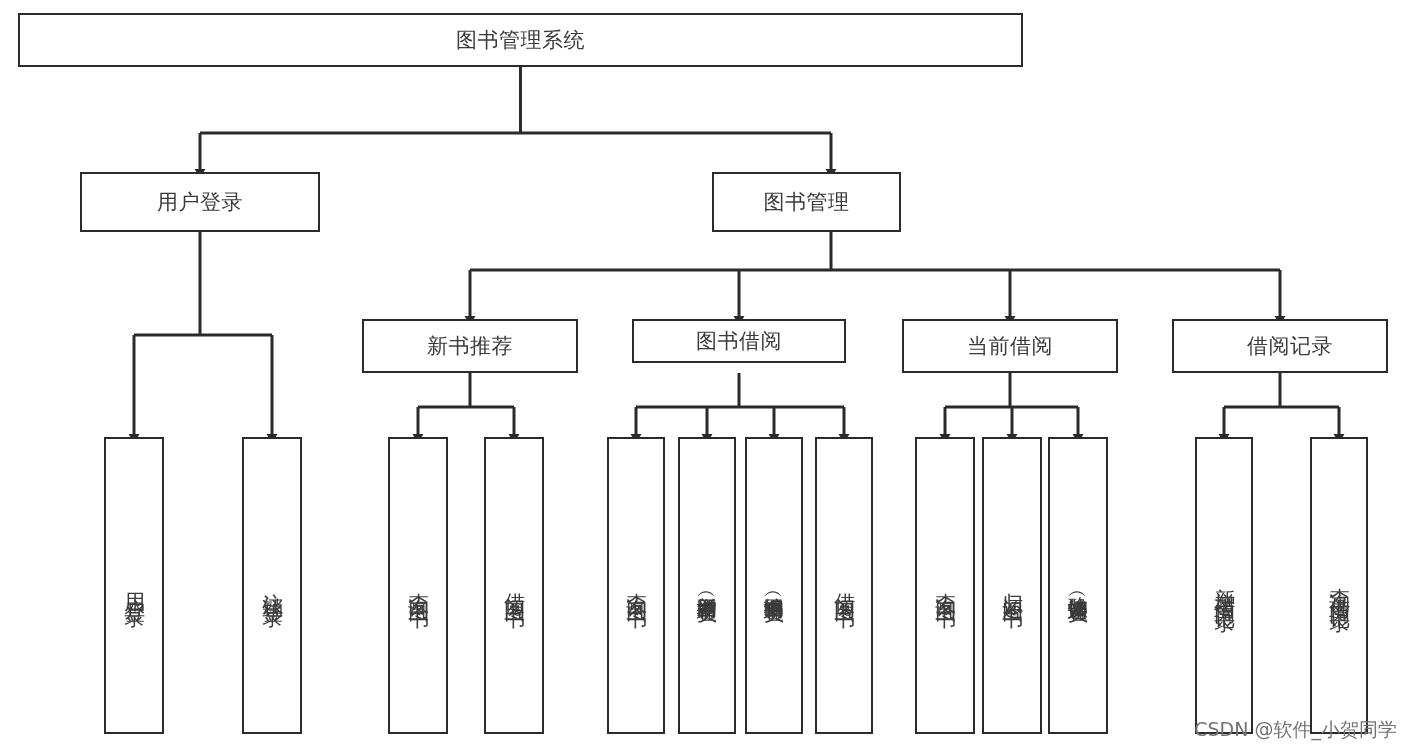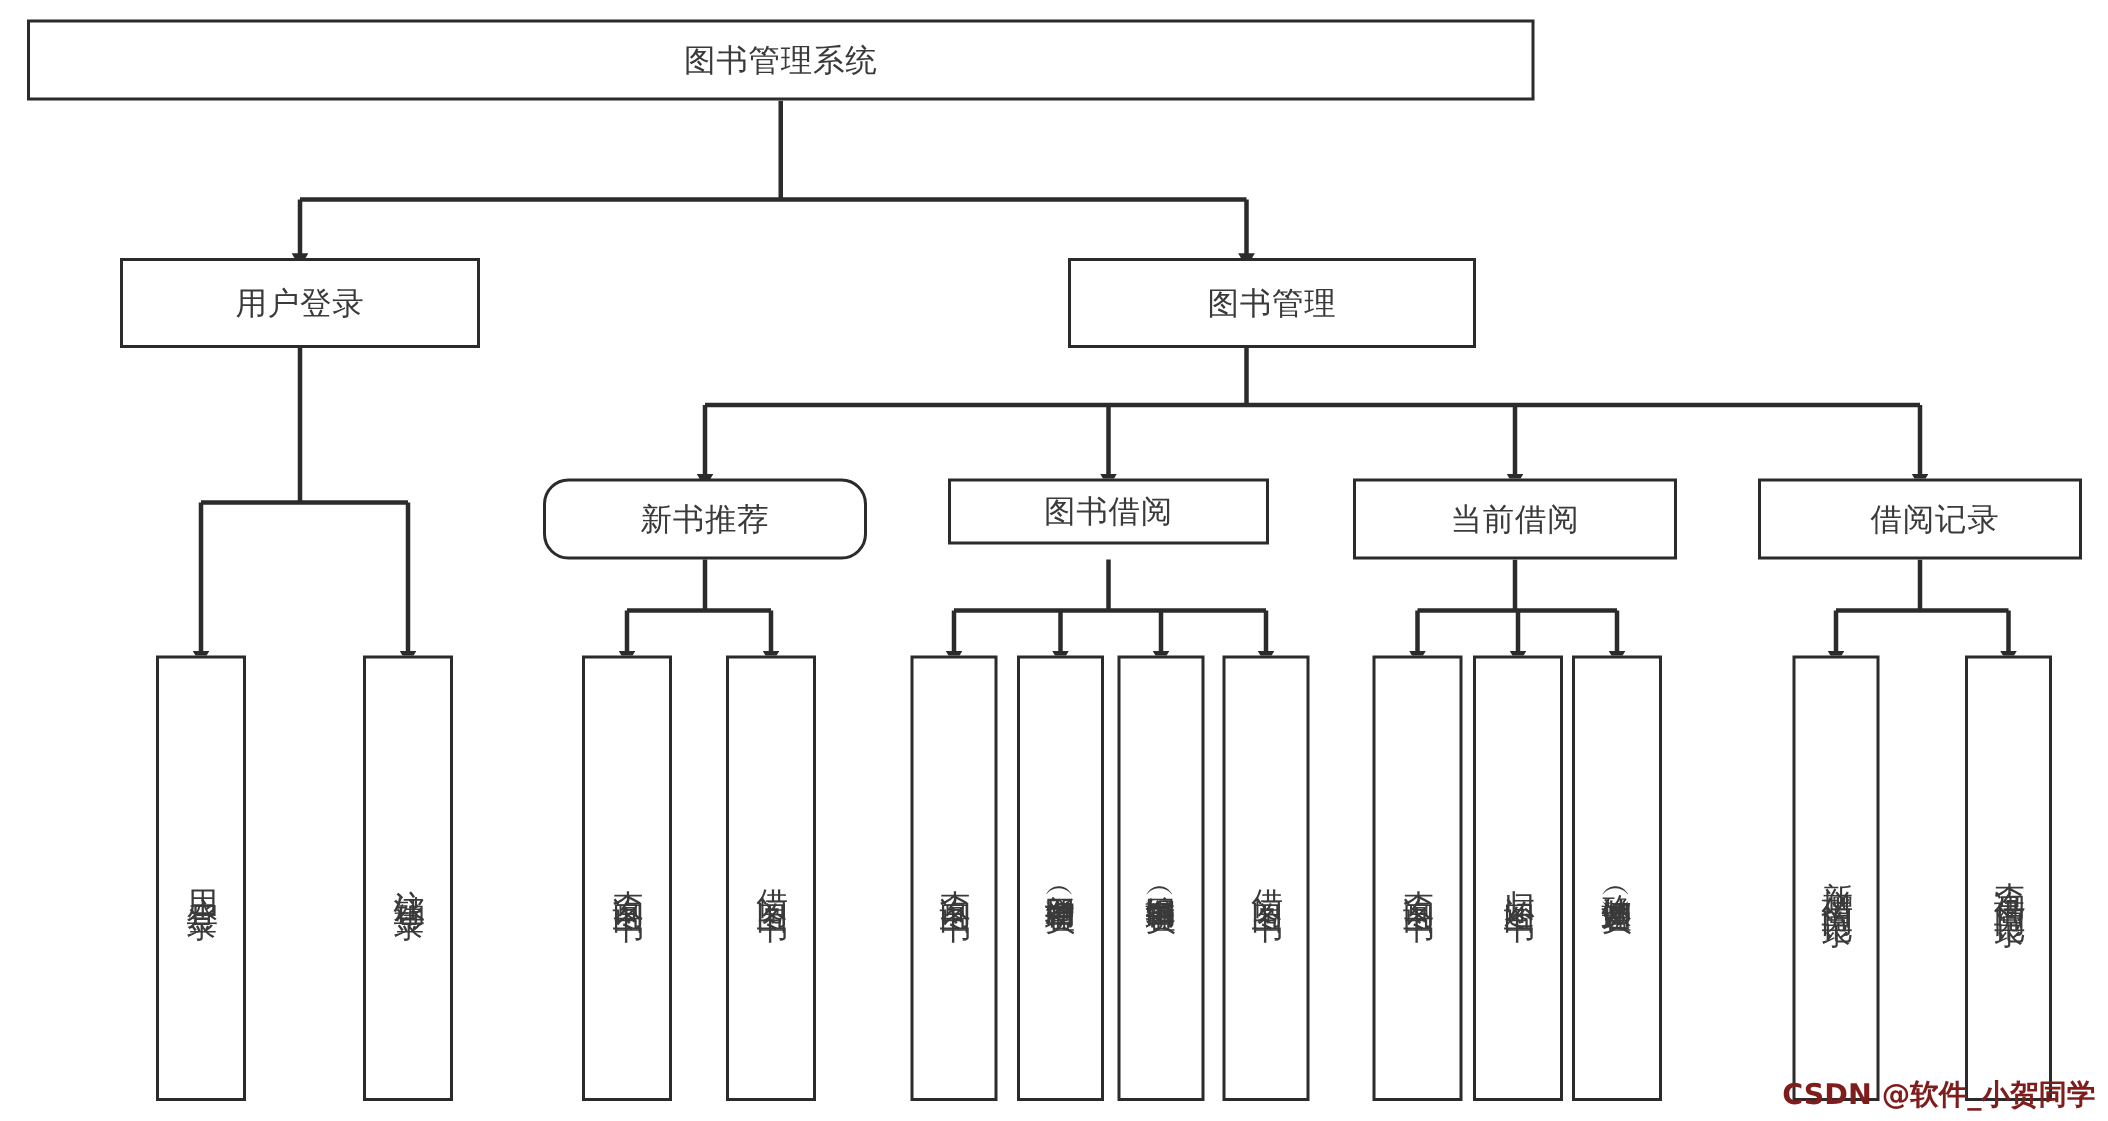--- a/index.html
+++ b/index.html
@@ -65,25 +65,24 @@
   .node.v.tight .node-label {
     letter-spacing: 1px;
     line-height: 1.32;
     font-size: 20px;
   }
   #watermark {
     position: absolute;
     right: 8px;
     bottom: 4px;
     font-size: 19px;
-    color: #7f1d1d;
+    color: #737373;
     z-index: 5;
     white-space: nowrap;
     user-select: none;
-    font-weight: bold;
   }
 </style>
 </head>
 <body>
 
 <div id="diagram-root">
 
   <svg id="edge-layer" width="1405" height="747" viewBox="0 0 1405 747" aria-hidden="true">
     <defs>
       <marker id="arrowhead" markerWidth="10" markerHeight="12" refX="2.2" refY="5.6" orient="auto" markerUnits="userSpaceOnUse">
@@ -127,24 +126,24 @@
       </g>
   </svg>
 
   <div id="node-layer">
       <div class="node h" id="node-root" style="left: 18px; top: 13px; width: 1005px; height: 54px;">
         <span class="node-label">图书管理系统</span>
       </div>
       <div class="node h" id="node-login" style="left: 80px; top: 172px; width: 240px; height: 60px;">
         <span class="node-label">用户登录</span>
       </div>
-      <div class="node h" id="node-bookmgmt" style="left: 712px; top: 172px; width: 272px; height: 60px;">
+      <div class="node h" id="node-bookmgmt" style="left: 712px; top: 172px; width: 189px; height: 60px;">
         <span class="node-label">图书管理</span>
       </div>
-      <div class="node h" id="node-newbook" style="left: 362px; top: 319px; width: 216px; height: 54px; border-radius: 17px;">
+      <div class="node h" id="node-newbook" style="left: 362px; top: 319px; width: 216px; height: 54px;">
         <span class="node-label">新书推荐</span>
       </div>
       <div class="node h" id="node-borrow" style="left: 632px; top: 319px; width: 214px; height: 44px;">
         <span class="node-label">图书借阅</span>
       </div>
       <div class="node h" id="node-current" style="left: 902px; top: 319px; width: 216px; height: 54px; text-align: center;">
         <span class="node-label">当前借阅</span>
       </div>
       <div class="node h" id="node-records" style="left: 1172px; top: 319px; width: 216px; height: 54px; padding-left: 20px;">
         <span class="node-label">借阅记录</span>

